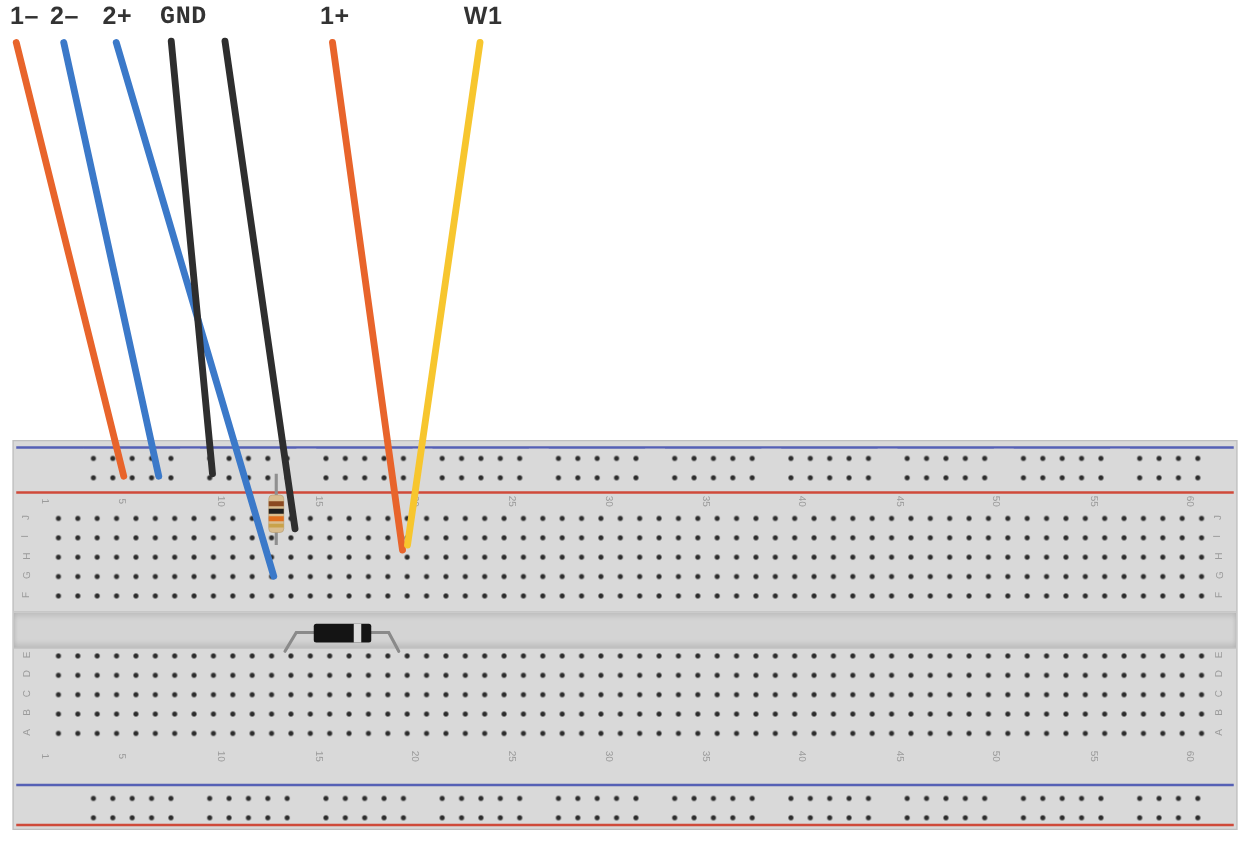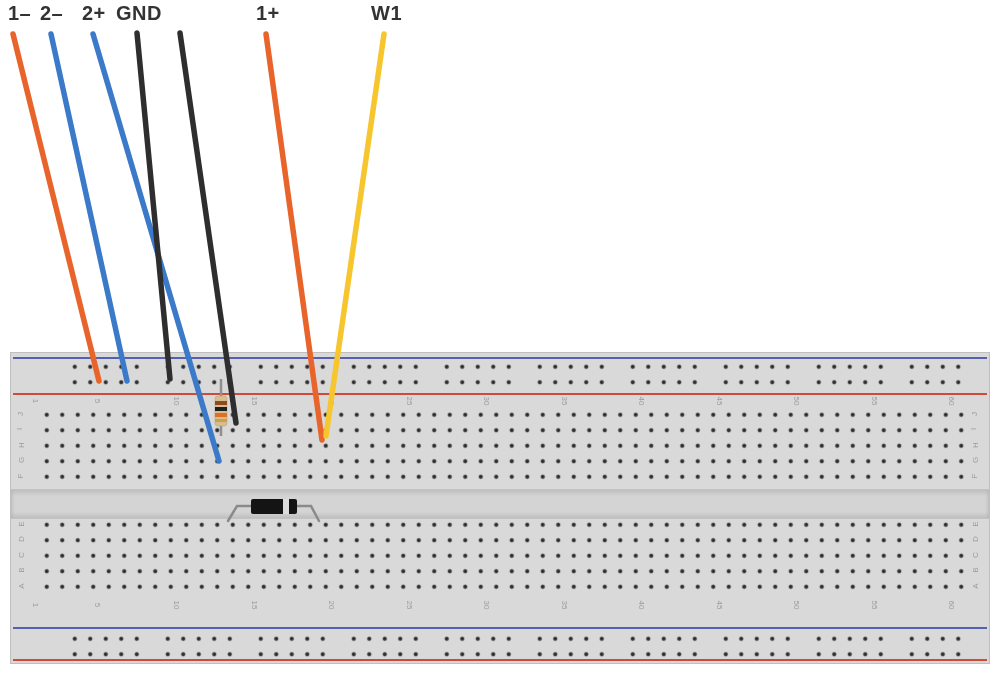--- a/index.html
+++ b/index.html
@@ -63,21 +63,21 @@
 </style>
 </head>
 <body>
 
 <div class="canvas">
 
   <div class="labels-layer">
       <span class="wire-label" style="left: 8px;">1–</span>
       <span class="wire-label" style="left: 40px;">2–</span>
       <span class="wire-label" style="left: 82px;">2+</span>
-      <span class="wire-label" style="left: 116px;">GND</span>
+      <span class="wire-label" style="left: 128px; font-family: Liberation Mono, monospace;">GND</span>
       <span class="wire-label" style="left: 256px;">1+</span>
       <span class="wire-label" style="left: 371px;">W1</span>
     </div>
 
   <div class="board" style="background: rgb(217, 217, 217);">
     <div class="rail-line blue rl-top-blue" style="background: rgb(85, 96, 181);"></div>
     <div class="dots rail rail-top"></div>
     <div class="rail-line red rl-top-red" style="background: rgb(207, 74, 58);"></div>
 
     <div>

